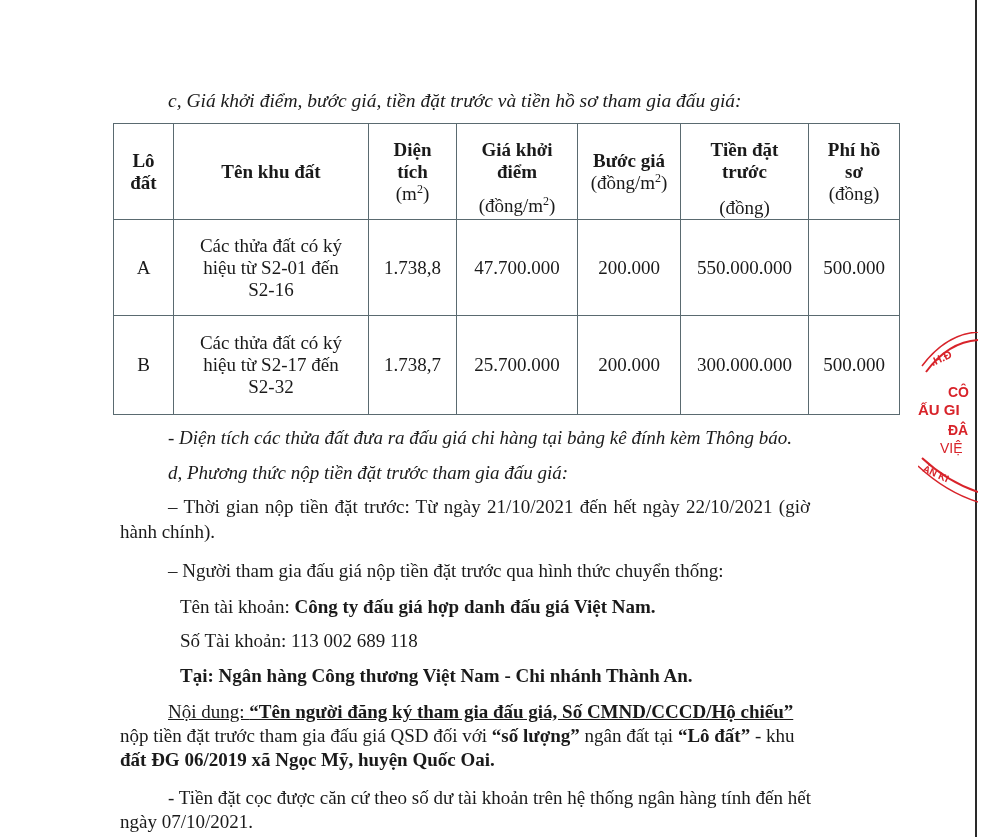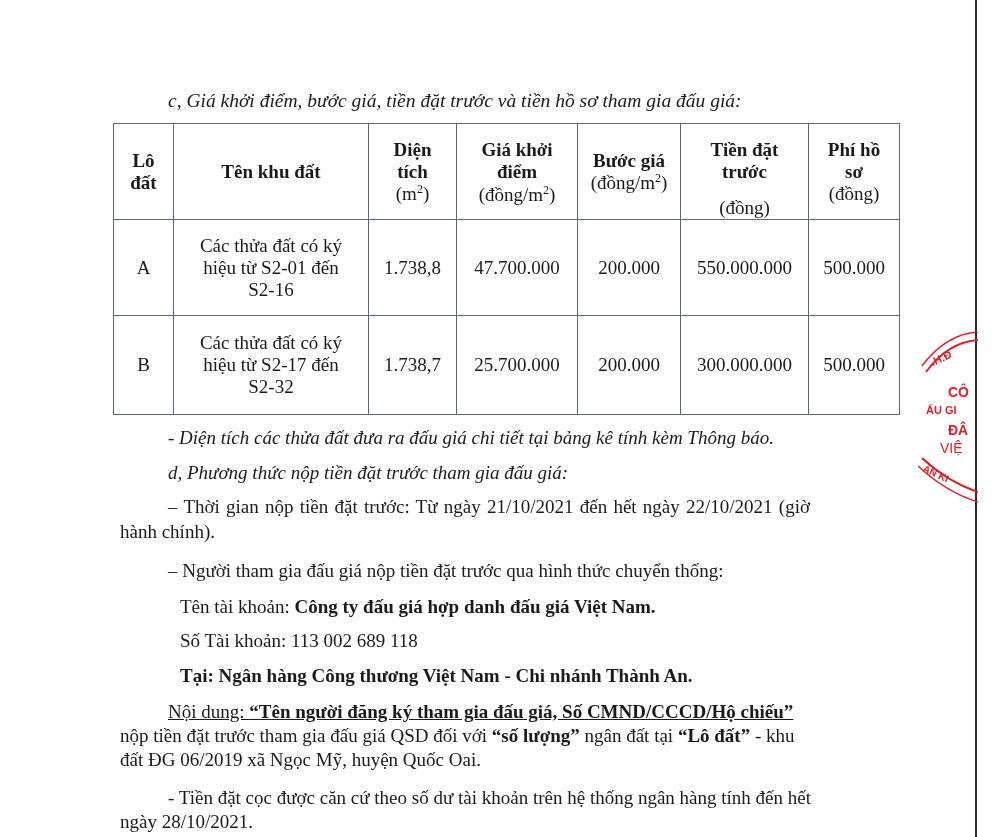--- a/index.html
+++ b/index.html
@@ -98,21 +98,21 @@
       <div style="width:40px;margin:0 auto;">Lô đất</div>
     </th>
     <th class="c1">
       <div>Tên khu đất</div>
     </th>
     <th class="c2">
       <div style="width:55px;margin:0 auto;">Diện tích</div>
       <div class="unit">(m<sup>2</sup>)</div>
     </th>
     <th class="c3">
-      <div style="width:90px;margin:1px auto;">Giá khởi điểm</div>
+      <div style="width:90px;margin:12px auto;">Giá khởi điểm</div>
       <div class="unit">(đồng/m<sup>2</sup>)</div>
     </th>
     <th class="c4">
       <div>Bước giá</div>
       <div class="unit">(đồng/m<sup>2</sup>)</div>
     </th>
     <th class="c5">
       <div style="width:85px;margin:14px auto;">Tiền đặt trước</div>
       <div class="unit">(đồng)</div>
     </th>
@@ -139,21 +139,21 @@
     </td>
     <td>1.738,7</td>
     <td>25.700.000</td>
     <td>200.000</td>
     <td>300.000.000</td>
     <td>500.000</td>
   </tr>
 </tbody>
   </table>
 
-<div class="line italic" style="left:168px; top:427px;">- Diện tích các thửa đất đưa ra đấu giá chi tiết tại bảng kê tính kèm Thông báo.</div>
+<div class="line italic" style="left:168px; top:427px;">- Diện tích các thửa đất đưa ra đấu giá chi hàng tại bảng kê đính kèm Thông báo.</div>
 
 <div class="line italic" style="left:168px; top:462px;">d, Phương thức nộp tiền đặt trước tham gia đấu giá:</div>
 
 <div class="line" style="left:168px; top:496px; word-spacing:1.5px;">–  Thời gian nộp tiền đặt trước: Từ ngày 21/10/2021 đến hết ngày 22/10/2021 (giờ</div>
 <div class="line" style="left:120px; top:521px;">hành chính).</div>
 
 <div class="line" style="left:168px; top:560px;">–  Người tham gia đấu giá nộp tiền đặt trước qua hình thức chuyển thống:</div>
 
 <div class="line" style="left:180px; top:596px;">
   <span>Tên tài khoản: </span><span class="bold">Công ty đấu giá hợp danh đấu giá Việt Nam.</span>
@@ -162,31 +162,31 @@
 <div class="line" style="left:180px; top:630px;">Số Tài khoản: 113 002 689 118</div>
 
 <div class="line" style="left:180px; top:665px;font-weight:bold;">Tại: Ngân hàng Công thương Việt Nam - Chi nhánh Thành An.</div>
 
 <div class="line" style="left:168px; top:701px;text-decoration:underline;">
   <span>Nội dung: </span><span class="bold">“Tên người đăng ký tham gia đấu giá, Số CMND/CCCD/Hộ chiếu”</span>
 </div>
 <div class="line" style="left:120px; top:725px;">
   <span>nộp tiền đặt trước tham gia đấu giá QSD đối với </span><span class="bold">“số lượng”</span><span> ngân đất tại </span><span class="bold">“Lô đất”</span><span> - khu</span>
 </div>
-<div class="line" style="left:120px; top:749px;">đất ĐG 06/2019 xã Ngọc Mỹ, huyện Quốc Oai.</div>
+<div class="line" style="left:120px; top:749px;font-weight:bold;">đất ĐG 06/2019 xã Ngọc Mỹ, huyện Quốc Oai.</div>
 
 <div class="line" style="left:168px; top:787px;">- Tiền đặt cọc được căn cứ theo số dư tài khoản trên hệ thống ngân hàng tính đến hết</div>
-<div class="line" style="left:120px; top:811px;">ngày 28/10/2021.</div>
+<div class="line" style="left:120px; top:811px;">ngày 07/10/2021.</div>
 
 <div class="stamp">
   <svg width="60" height="175" viewBox="0 0 60 175">
     <path d="M8 40 Q 30 10 60 8" stroke="#d8232a" stroke-width="2" fill="none"></path>
     <path d="M4 34 Q 28 2 60 0" stroke="#d8232a" stroke-width="1.5" fill="none"></path>
     <path d="M4 126 Q 30 150 60 160" stroke="#d8232a" stroke-width="2" fill="none"></path>
     <path d="M0 134 Q 28 160 60 170" stroke="#d8232a" stroke-width="1.5" fill="none"></path>
   </svg>
   <div class="s-text" style="left:12px; top:18px; font-size:11px; transform:rotate(-25deg);">.H.Đ</div>
   <div class="s-text" style="left:30px; top:52px;">CÔ</div>
-  <div class="s-text" style="left:8px; top:70px; font-size:11px;">ẤU GI</div>
+  <div class="s-text" style="left:0; top:70px; font-size:15px;">ẤU GI</div>
   <div class="s-text" style="left:30px; top:90px;">ĐÂ</div>
   <div class="s-text" style="left:22px; top:108px; font-weight:normal;">VIỆ</div>
   <div class="s-text" style="left:4px; top:134px; font-size:10px; transform:rotate(25deg);">ẢN KI</div>
 </div>
 
 </body></html>

